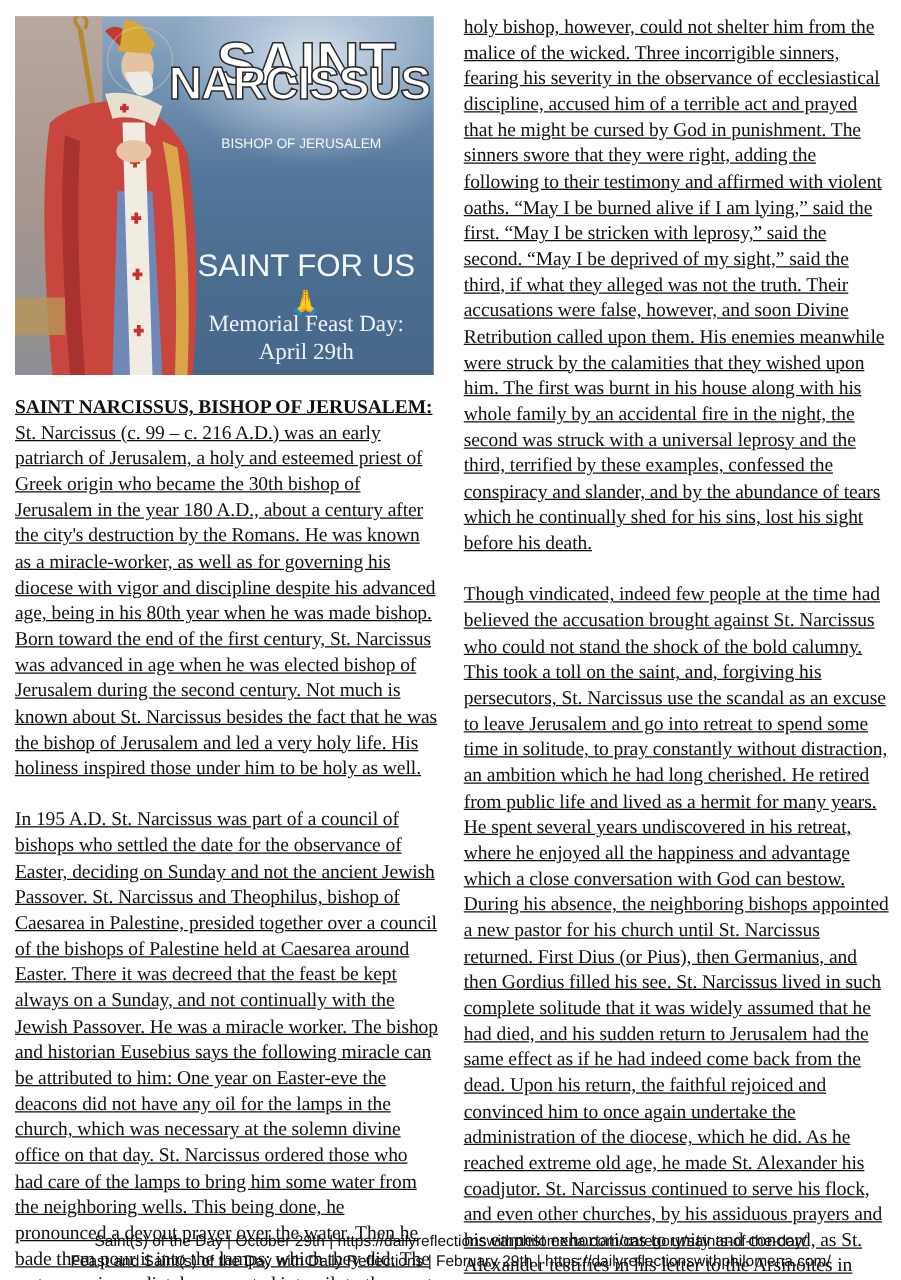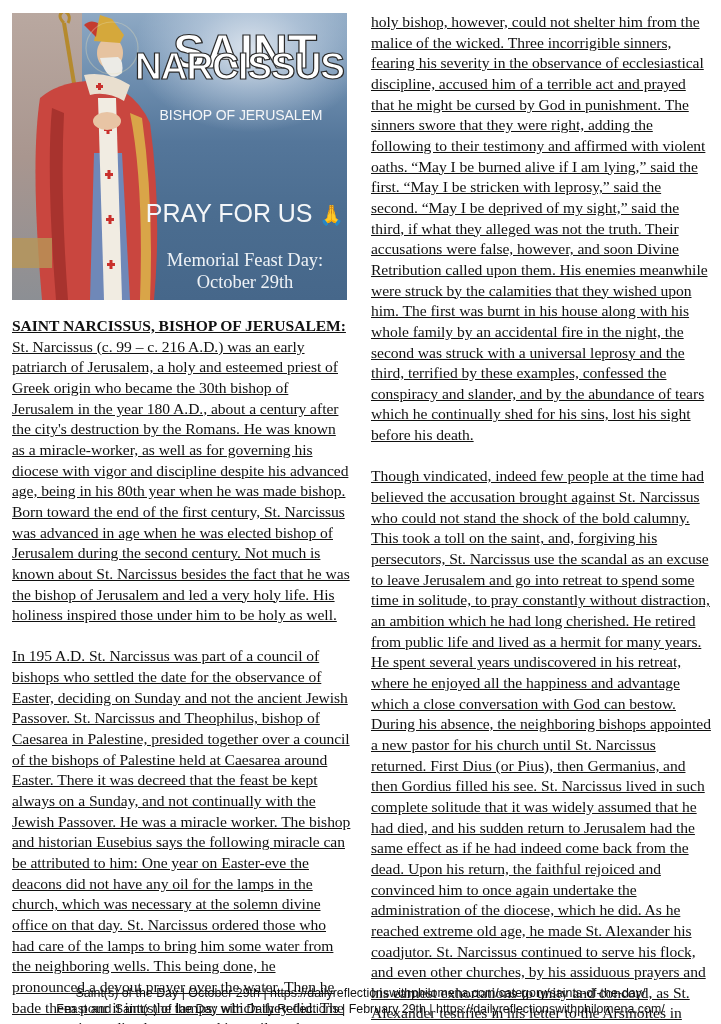--- a/index.html
+++ b/index.html
@@ -89,21 +89,21 @@
     font-size: 37px;
     font-weight: bold;
     line-height: 40px;
     -webkit-text-stroke: 1.2px #2a2a2a;
     letter-spacing: -1px;
     right: 0px;
     width: 215px;
   }
   .bt-bishop {
     top: 93px;
-    font-size: 14px;
+    font-size: 11px;
     line-height: 18px;
     color: #f4f6f8;
     right: 0px;
     width: 212px;
   }
   .bt-pray {
     top: 186px;
     font-size: 25px;
     line-height: 28px;
     color: #f4f6f8;
@@ -179,26 +179,26 @@
 
         <path d="M52 10 Q44 2 52 -2 Q60 2 56 10" fill="none" stroke="#b58a2e" stroke-width="3"></path>
 
         <rect x="0" y="225" width="40" height="30" fill="#b89658" opacity="0.8"></rect>
       </svg>
 
       <div class="banner-text bt-saint">SAINT</div>
       <div class="banner-text bt-narcissus">NARCISSUS</div>
       <div class="banner-text bt-bishop">BISHOP OF JERUSALEM</div>
       <div class="banner-text bt-pray">
-        <span>PRAY FOR US</span>
+        <span>SAINT FOR US</span>
         <span class="emoji">🙏</span>
       </div>
       <div class="banner-text bt-feast">
         <div>Memorial Feast Day:</div>
-        <div>October 29th</div>
+        <div>April 29th</div>
       </div>
     </div>
 
     <p><span class="bold">SAINT NARCISSUS, BISHOP OF JERUSALEM:</span><span> St. Narcissus (c. 99 – c. 216 A.D.) was an early patriarch of Jerusalem, a holy and esteemed priest of Greek origin who became the 30th bishop of Jerusalem in the year 180 A.D., about a century after the city's destruction by the Romans. He was known as a miracle-worker, as well as for governing his diocese with vigor and discipline despite his advanced age, being in his 80th year when he was made bishop. Born toward the end of the first century, St. Narcissus was advanced in age when he was elected bishop of Jerusalem during the second century. Not much is known about St. Narcissus besides the fact that he was the bishop of Jerusalem and led a very holy life. His holiness inspired those under him to be holy as well.</span></p>
 
     <p>In 195 A.D. St. Narcissus was part of a council of bishops who settled the date for the observance of Easter, deciding on Sunday and not the ancient Jewish Passover. St. Narcissus and Theophilus, bishop of Caesarea in Palestine, presided together over a council of the bishops of Palestine held at Caesarea around Easter. There it was decreed that the feast be kept always on a Sunday, and not continually with the Jewish Passover. He was a miracle worker. The bishop and historian Eusebius says the following miracle can be attributed to him: One year on Easter-eve the deacons did not have any oil for the lamps in the church, which was necessary at the solemn divine office on that day. St. Narcissus ordered those who had care of the lamps to bring him some water from the neighboring wells. This being done, he pronounced a devout prayer over the water. Then he bade them pour it into the lamps; which they did. The water was immediately converted into oil, to the great surprise of all the faithful. Some of this miraculous oil was kept there as a memorial at the time when Eusebius wrote his history.</p>
 
   </div>
 
   <div class="col col-right">

